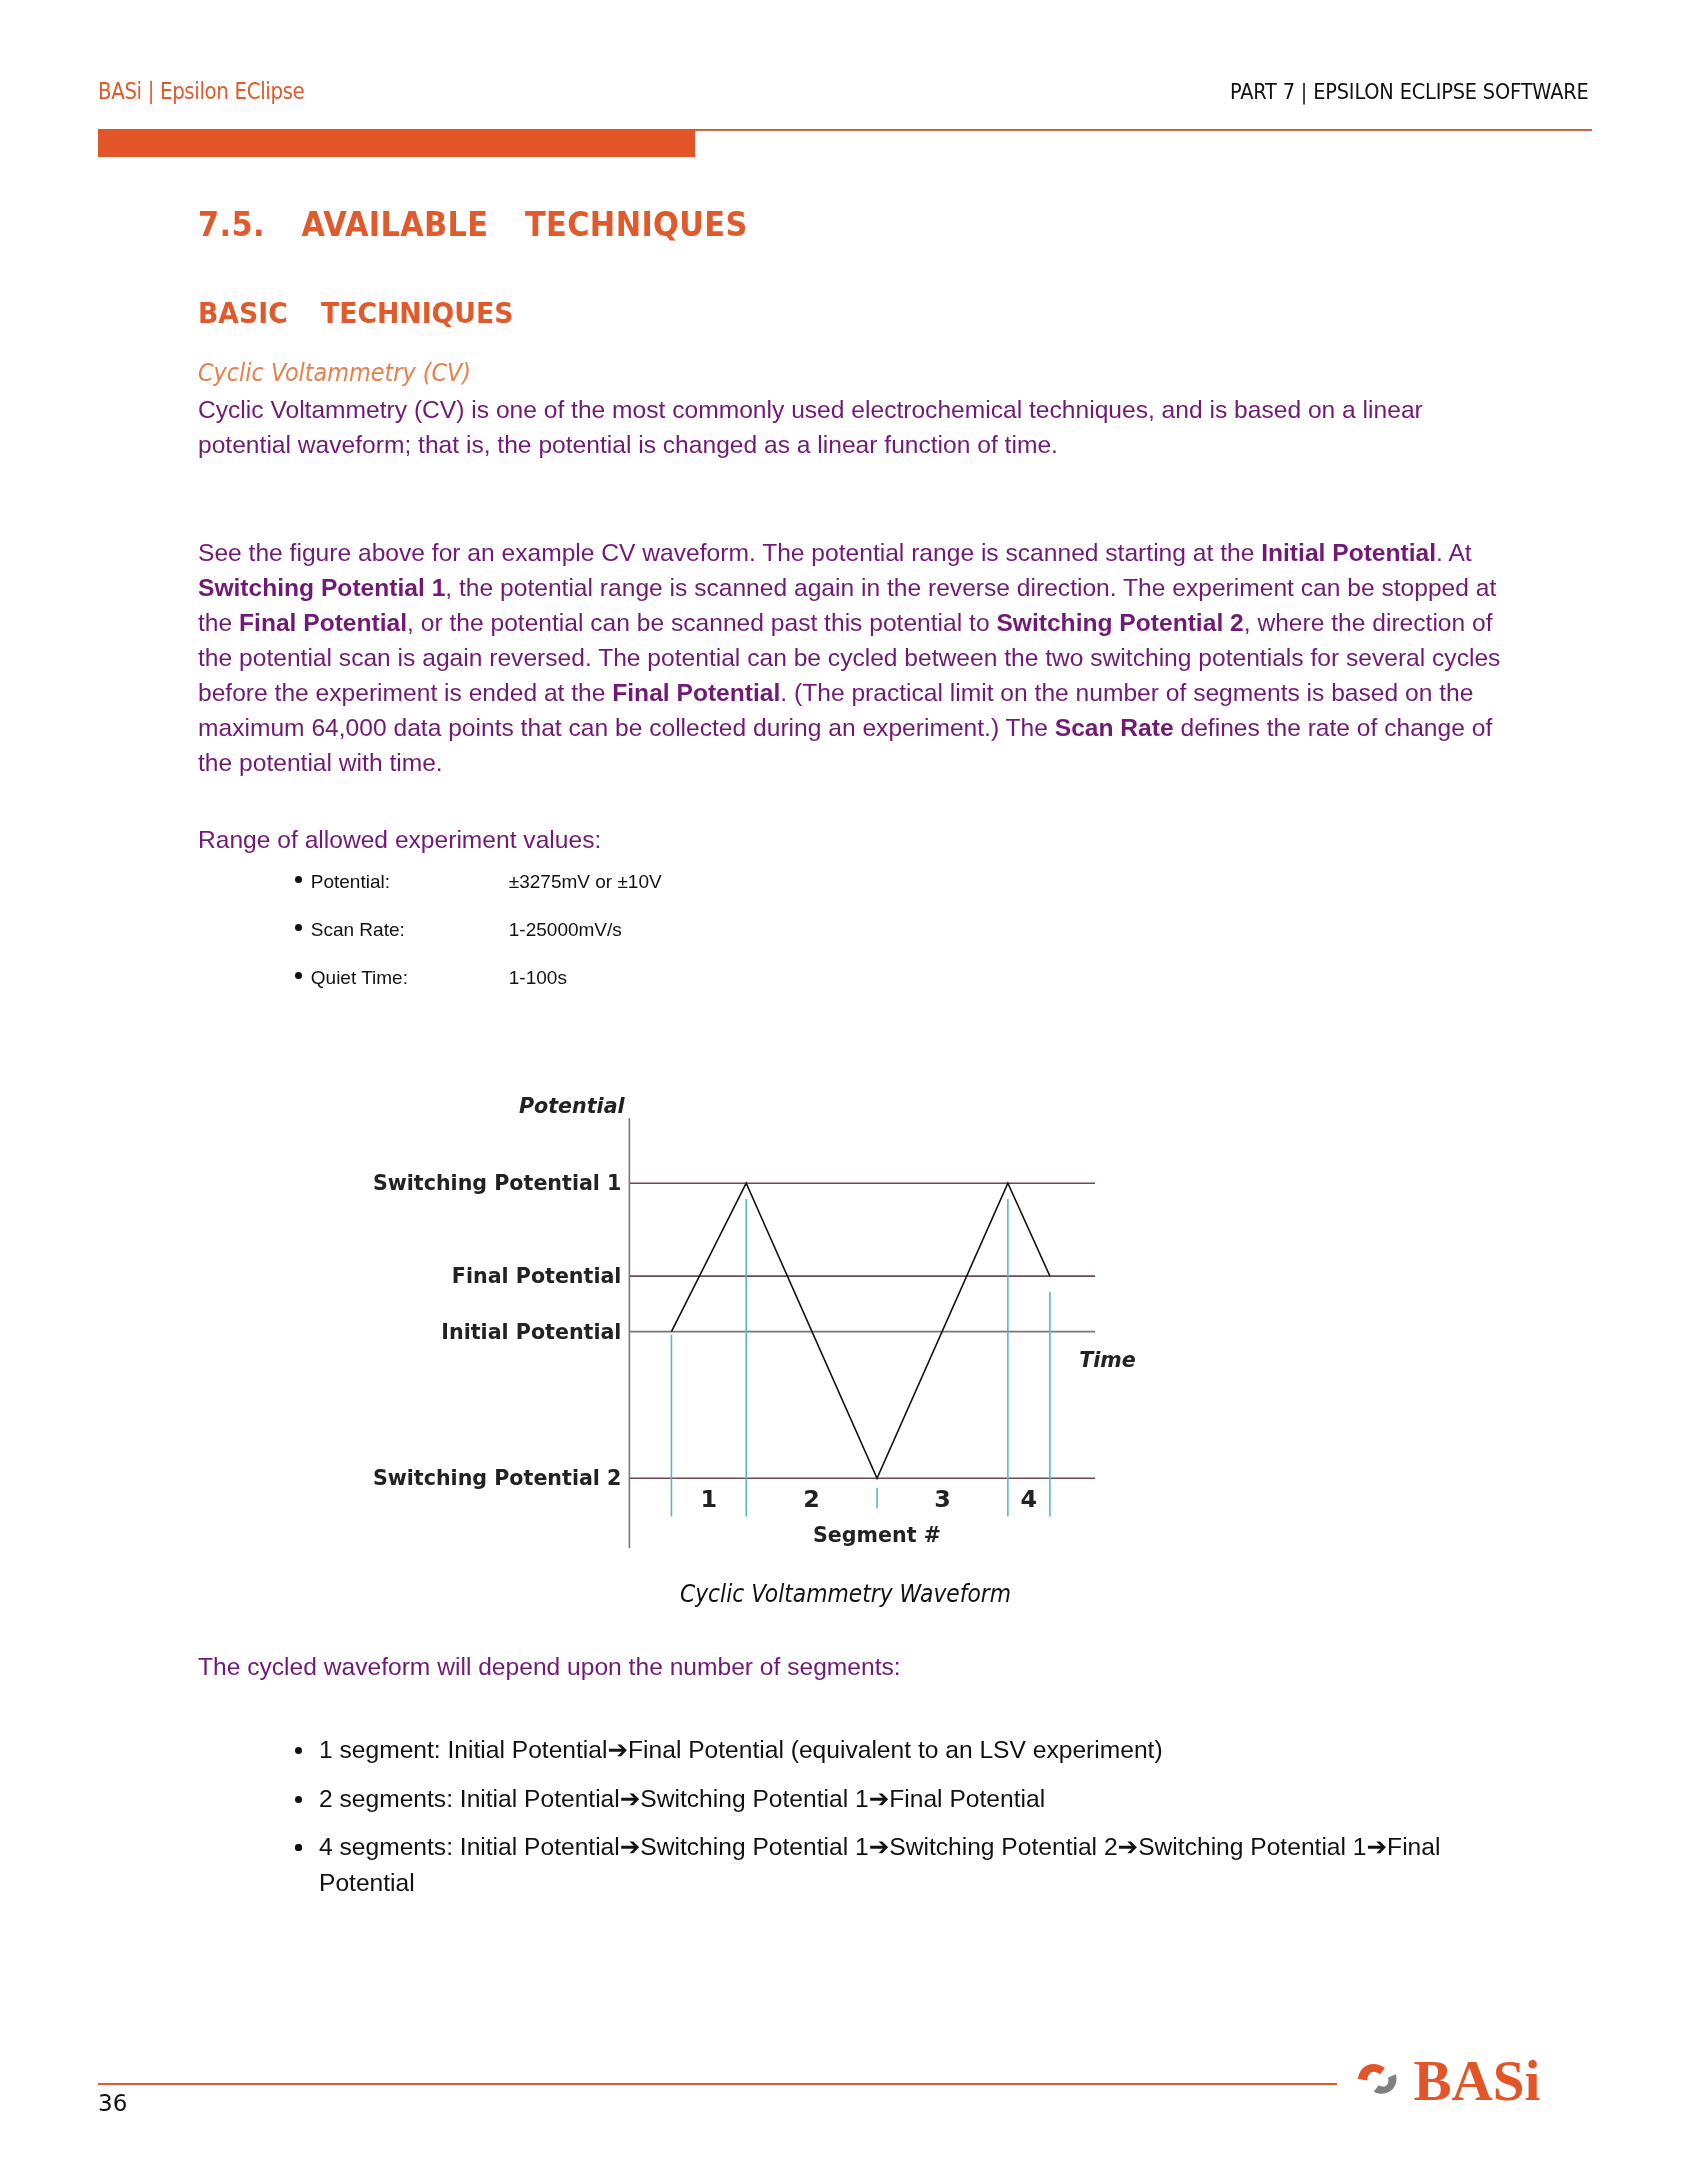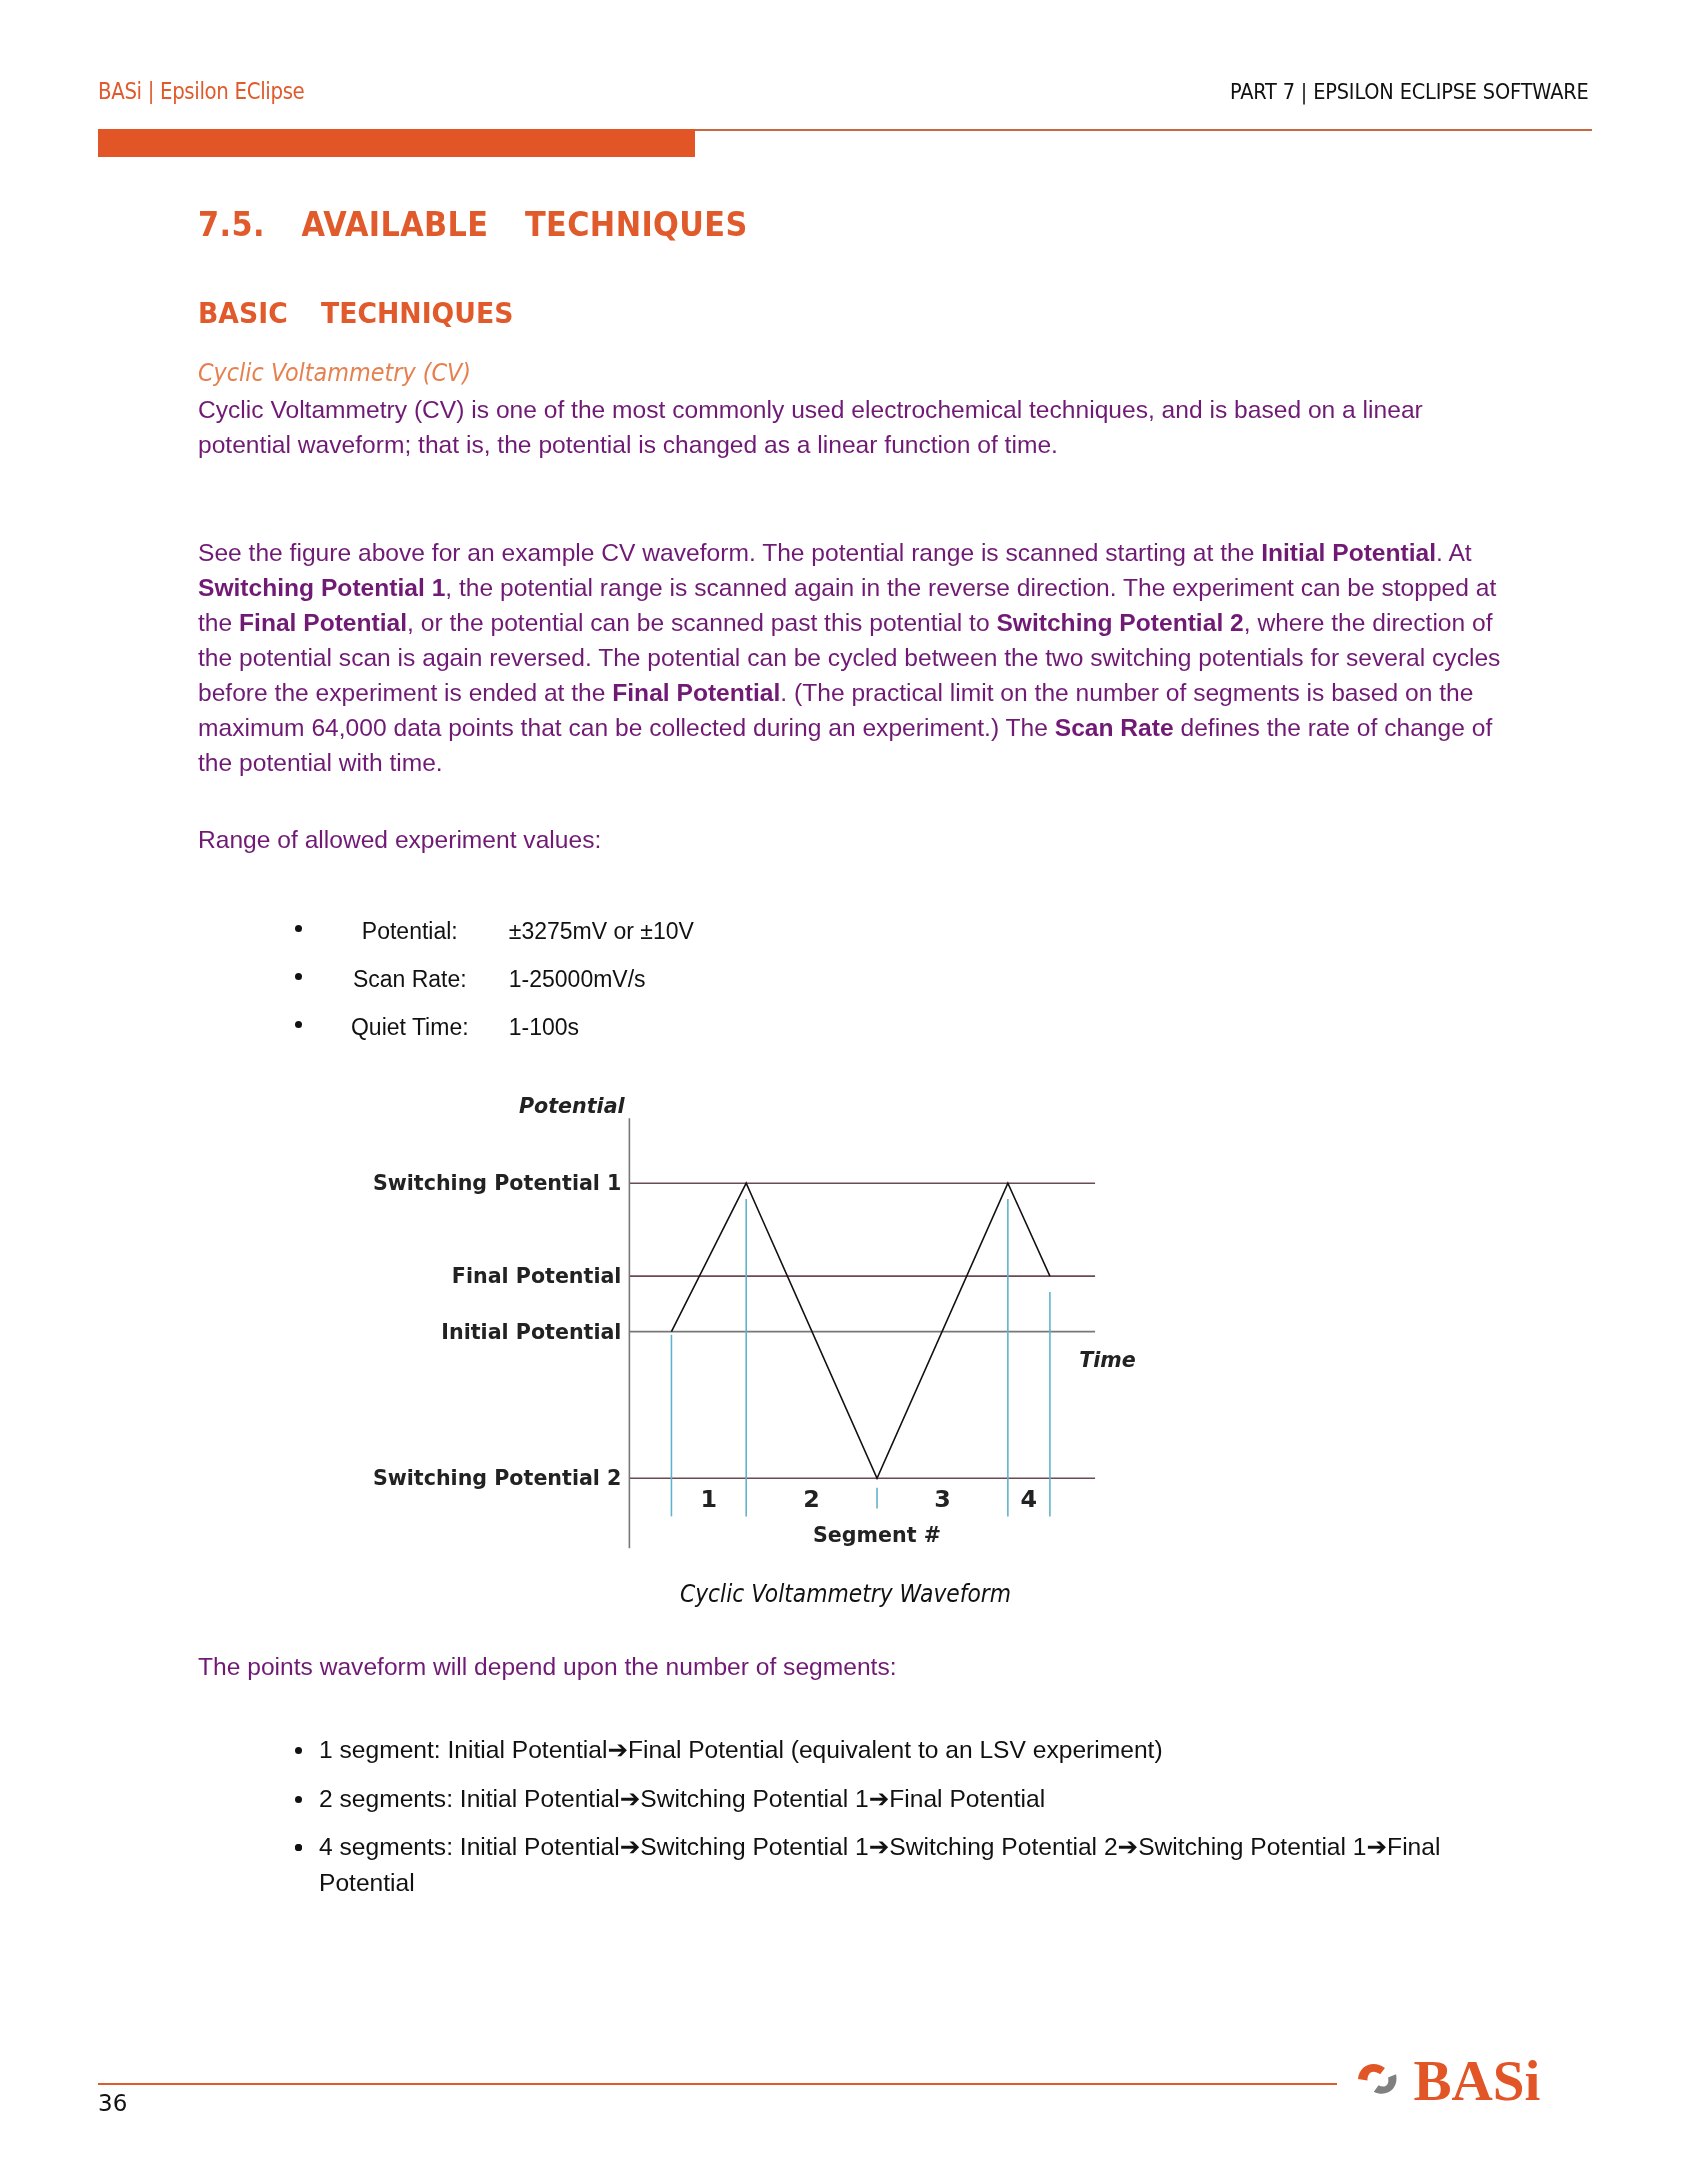--- a/index.html
+++ b/index.html
@@ -20,21 +20,21 @@
   .h3 { left: 198px; top: 357px; font-size: 25.4px; font-style: italic; color: #e6804f;
         font-family: "DejaVu Sans", sans-serif; transform: scaleX(0.88); transform-origin: left top; }
 
   .para { left: 198px; width: 1310px; font-size: 24.6px; line-height: 35px;
           font-family: "Liberation Sans", sans-serif; color: #701a75; }
   .para b { font-weight: bold; }
   .p1 { top: 392px; }
   .p2 { top: 535px; }
   .p3 { top: 822px; }
 
-  .plist { left: 295px; top: 907px; font-size: 23px; font-family: "Liberation Sans", sans-serif; text-align: center; }
+  .plist { left: 295px; top: 858px; font-size: 19px; font-family: "Liberation Sans", sans-serif; }
   .plist .row { display: flex; height: 48px; align-items: center; }
   .plist .lbl { width: 198px; }
   .bullet { display: inline-block; width: 7.1px; height: 7.1px; border-radius: 50%; background: #111;
             margin-right: 8.7px; vertical-align: middle; position: relative; top: -2.4px; }
 
   .fig { left: 349px; top: 1088px; width: 794px; height: 476px; }
   .caption { left: 0; width: 1687px; top: 1578px; text-align: center; font-size: 25.4px; font-style: italic;
              font-family: "DejaVu Sans", sans-serif; padding-left: 0; }
   .caption span { display: inline-block; transform: scaleX(0.86); margin-left: 4.8px; }
 
@@ -110,21 +110,21 @@
   <g id="fig-seg-nums">
       <text x="453.12829999999997" y="528" text-anchor="middle" font-family="DejaVu Sans, sans-serif" font-weight="bold" font-size="30" fill="#222">1</text>
       <text x="582.7061" y="528" text-anchor="middle" font-family="DejaVu Sans, sans-serif" font-weight="bold" font-size="30" fill="#222">2</text>
       <text x="747.6233" y="528" text-anchor="middle" font-family="DejaVu Sans, sans-serif" font-weight="bold" font-size="30" fill="#222">3</text>
       <text x="856.58645" y="528" text-anchor="middle" font-family="DejaVu Sans, sans-serif" font-weight="bold" font-size="30" fill="#222">4</text>
     </g>
 </svg>
 
 <div class="abs caption"><span>Cyclic Voltammetry Waveform</span></div>
 
-<div class="abs para p4">The points waveform will depend upon the number of segments:</div>
+<div class="abs para p4">The cycled waveform will depend upon the number of segments:</div>
 
 <div class="abs slist">
   <div class="item"><span class="bullet"></span><span>1 segment: Initial Potential➔Final Potential (equivalent to an LSV experiment)</span></div>
   <div class="item"><span class="bullet"></span><span>2 segments: Initial Potential➔Switching Potential 1➔Final Potential</span></div>
   <div class="item"><span class="bullet"></span></div>
   <div class="item"><span class="bullet"></span><span>4 segments: Initial Potential➔Switching Potential 1➔Switching Potential 2➔Switching Potential 1➔Final Potential</span></div>
 </div>
 
 <div class="abs ftr-line"></div>
 <div class="abs pgnum">36</div>

